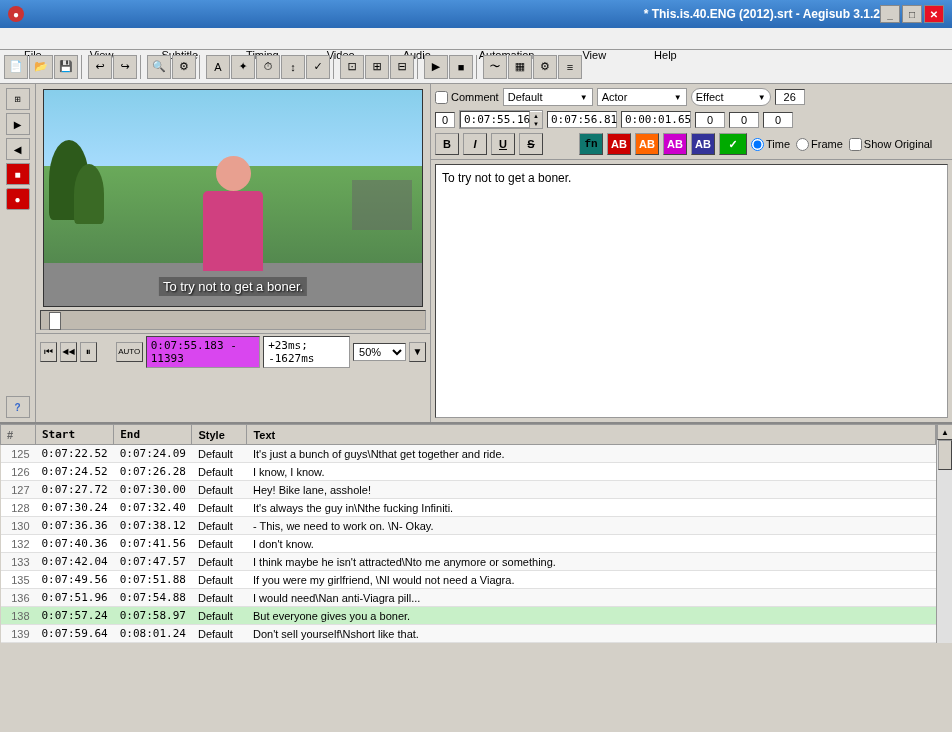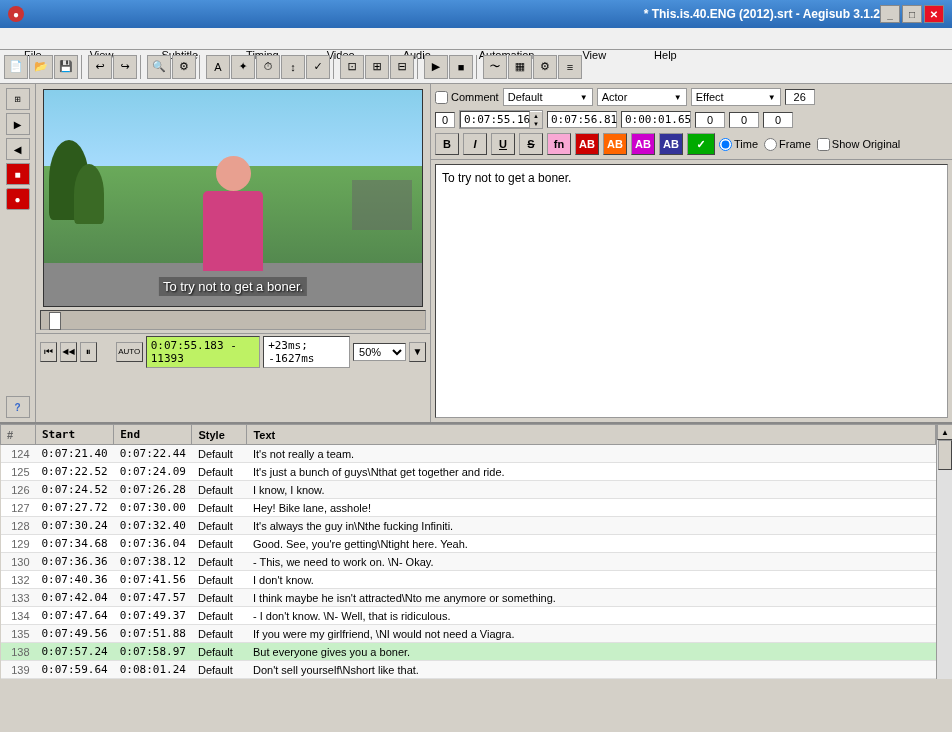--- a/index.html
+++ b/index.html
@@ -113,21 +113,21 @@
     }
     .play-btn {
       width: 20px; height: 20px;
       background: #d4d0c8;
       border: 1px outset #999;
       display: flex; align-items: center; justify-content: center;
       cursor: pointer;
       font-size: 10px;
     }
     .time-display {
-      background: #bef264;
+      background: #d946ef;
       border: 1px inset #999;
       padding: 2px 4px;
       font-family: monospace;
       font-size: 11px;
     }
     .offset-display {
       background: white;
       border: 1px inset #999;
       padding: 2px 4px;
       font-family: monospace;
@@ -206,21 +206,21 @@
       border: 1px outset #999;
       display: flex; align-items: center; justify-content: center;
       cursor: pointer;
       font-size: 11px;
       font-weight: bold;
     }
     .fmt-btn.bold { font-weight: bold; background: #d4d0c8; }
     .fmt-btn.italic { font-style: italic; background: #d4d0c8; }
     .fmt-btn.underline { text-decoration: underline; background: #d4d0c8; }
     .fmt-btn.strike { text-decoration: line-through; background: #d4d0c8; }
-    .fmt-btn.fn-btn { background: #f9a8d4; font-family: Liberation Sans, sans-serif; }
+    .fmt-btn.fn-btn { background: #0f766e; font-family: Liberation Mono, monospace; margin-left: 32px; }
     .fmt-btn.ab-red { background: #cc0000; color: white; }
     .fmt-btn.ab-orange { background: #ff6600; color: white; }
     .fmt-btn.ab-purple { background: #cc00cc; color: white; }
     .fmt-btn.ab-dark { background: #333399; color: white; }
     .fmt-btn.check { background: #00aa00; color: white; width: 28px; }
     .radio-group { display: flex; align-items: center; gap: 6px; font-size: 11px; }
     .radio-label { display: flex; gap: 2px; }
 
     
     .text-editor {
@@ -514,21 +514,21 @@
           <label>Comment</label>
         </div>
         <div class="combo-box" style="width:90px;">
           <span>Default</span>
           <span class="arrow">▼</span>
         </div>
         <div class="combo-box" style="width:90px;">
           <span>Actor</span>
           <span class="arrow">▼</span>
         </div>
-        <div class="combo-box" style="width:90px;">
+        <div class="combo-box" style="width:80px;border-radius:9px;">
           <span>Effect</span>
           <span class="arrow">▼</span>
         </div>
         <div class="num-input">26</div>
       </div>
 
       <div class="editor-row2">
         <div class="num-input" style="width:20px;">0</div>
         <div style="display:flex; align-items:center; border:1px solid #999; background:white;">
           <div class="time-input">0:07:55.16</div>
@@ -585,27 +585,20 @@
         <thead>
           <tr>
             <th class="num-col">#</th>
             <th class="time-col">Start</th>
             <th class="time-col">End</th>
             <th class="style-col">Style</th>
             <th>Text</th>
           </tr>
         </thead>
         <tbody id="table-body">
-        <tr>
-              <td class="num-col">124</td>
-              <td class="time-col">0:07:21.40</td>
-              <td class="time-col">0:07:22.44</td>
-              <td class="style-col">Default</td>
-              <td>It's not really a team.</td>
-            </tr>
             <tr>
               <td class="num-col">125</td>
               <td class="time-col">0:07:22.52</td>
               <td class="time-col">0:07:24.09</td>
               <td class="style-col">Default</td>
               <td>It's just a bunch of guys\Nthat get together and ride.</td>
             </tr>
             <tr>
               <td class="num-col">126</td>
               <td class="time-col">0:07:24.52</td>
@@ -621,27 +614,20 @@
               <td>Hey! Bike lane, asshole!</td>
             </tr>
             <tr>
               <td class="num-col">128</td>
               <td class="time-col">0:07:30.24</td>
               <td class="time-col">0:07:32.40</td>
               <td class="style-col">Default</td>
               <td>It's always the guy in\Nthe fucking Infiniti.</td>
             </tr>
             <tr>
-              <td class="num-col">129</td>
-              <td class="time-col">0:07:34.68</td>
-              <td class="time-col">0:07:36.04</td>
-              <td class="style-col">Default</td>
-              <td>Good. See, you're getting\Ntight here. Yeah.</td>
-            </tr>
-            <tr>
               <td class="num-col">130</td>
               <td class="time-col">0:07:36.36</td>
               <td class="time-col">0:07:38.12</td>
               <td class="style-col">Default</td>
               <td>- This, we need to work on. \N- Okay.</td>
             </tr>
             <tr>
               <td class="num-col">132</td>
               <td class="time-col">0:07:40.36</td>
               <td class="time-col">0:07:41.56</td>
@@ -649,32 +635,32 @@
               <td>I don't know.</td>
             </tr>
             <tr>
               <td class="num-col">133</td>
               <td class="time-col">0:07:42.04</td>
               <td class="time-col">0:07:47.57</td>
               <td class="style-col">Default</td>
               <td>I think maybe he isn't attracted\Nto me anymore or something.</td>
             </tr>
             <tr>
-              <td class="num-col">134</td>
-              <td class="time-col">0:07:47.64</td>
-              <td class="time-col">0:07:49.37</td>
-              <td class="style-col">Default</td>
-              <td>- I don't know. \N- Well, that is ridiculous.</td>
-            </tr>
-            <tr>
               <td class="num-col">135</td>
               <td class="time-col">0:07:49.56</td>
               <td class="time-col">0:07:51.88</td>
               <td class="style-col">Default</td>
               <td>If you were my girlfriend, \NI would not need a Viagra.</td>
+            </tr>
+            <tr>
+              <td class="num-col">136</td>
+              <td class="time-col">0:07:51.96</td>
+              <td class="time-col">0:07:54.88</td>
+              <td class="style-col">Default</td>
+              <td>I would need\Nan anti-Viagra pill...</td>
             </tr>
             <tr class="highlighted">
               <td class="num-col">138</td>
               <td class="time-col">0:07:57.24</td>
               <td class="time-col">0:07:58.97</td>
               <td class="style-col">Default</td>
               <td>But everyone gives you a boner.</td>
             </tr>
             <tr>
               <td class="num-col">139</td>

